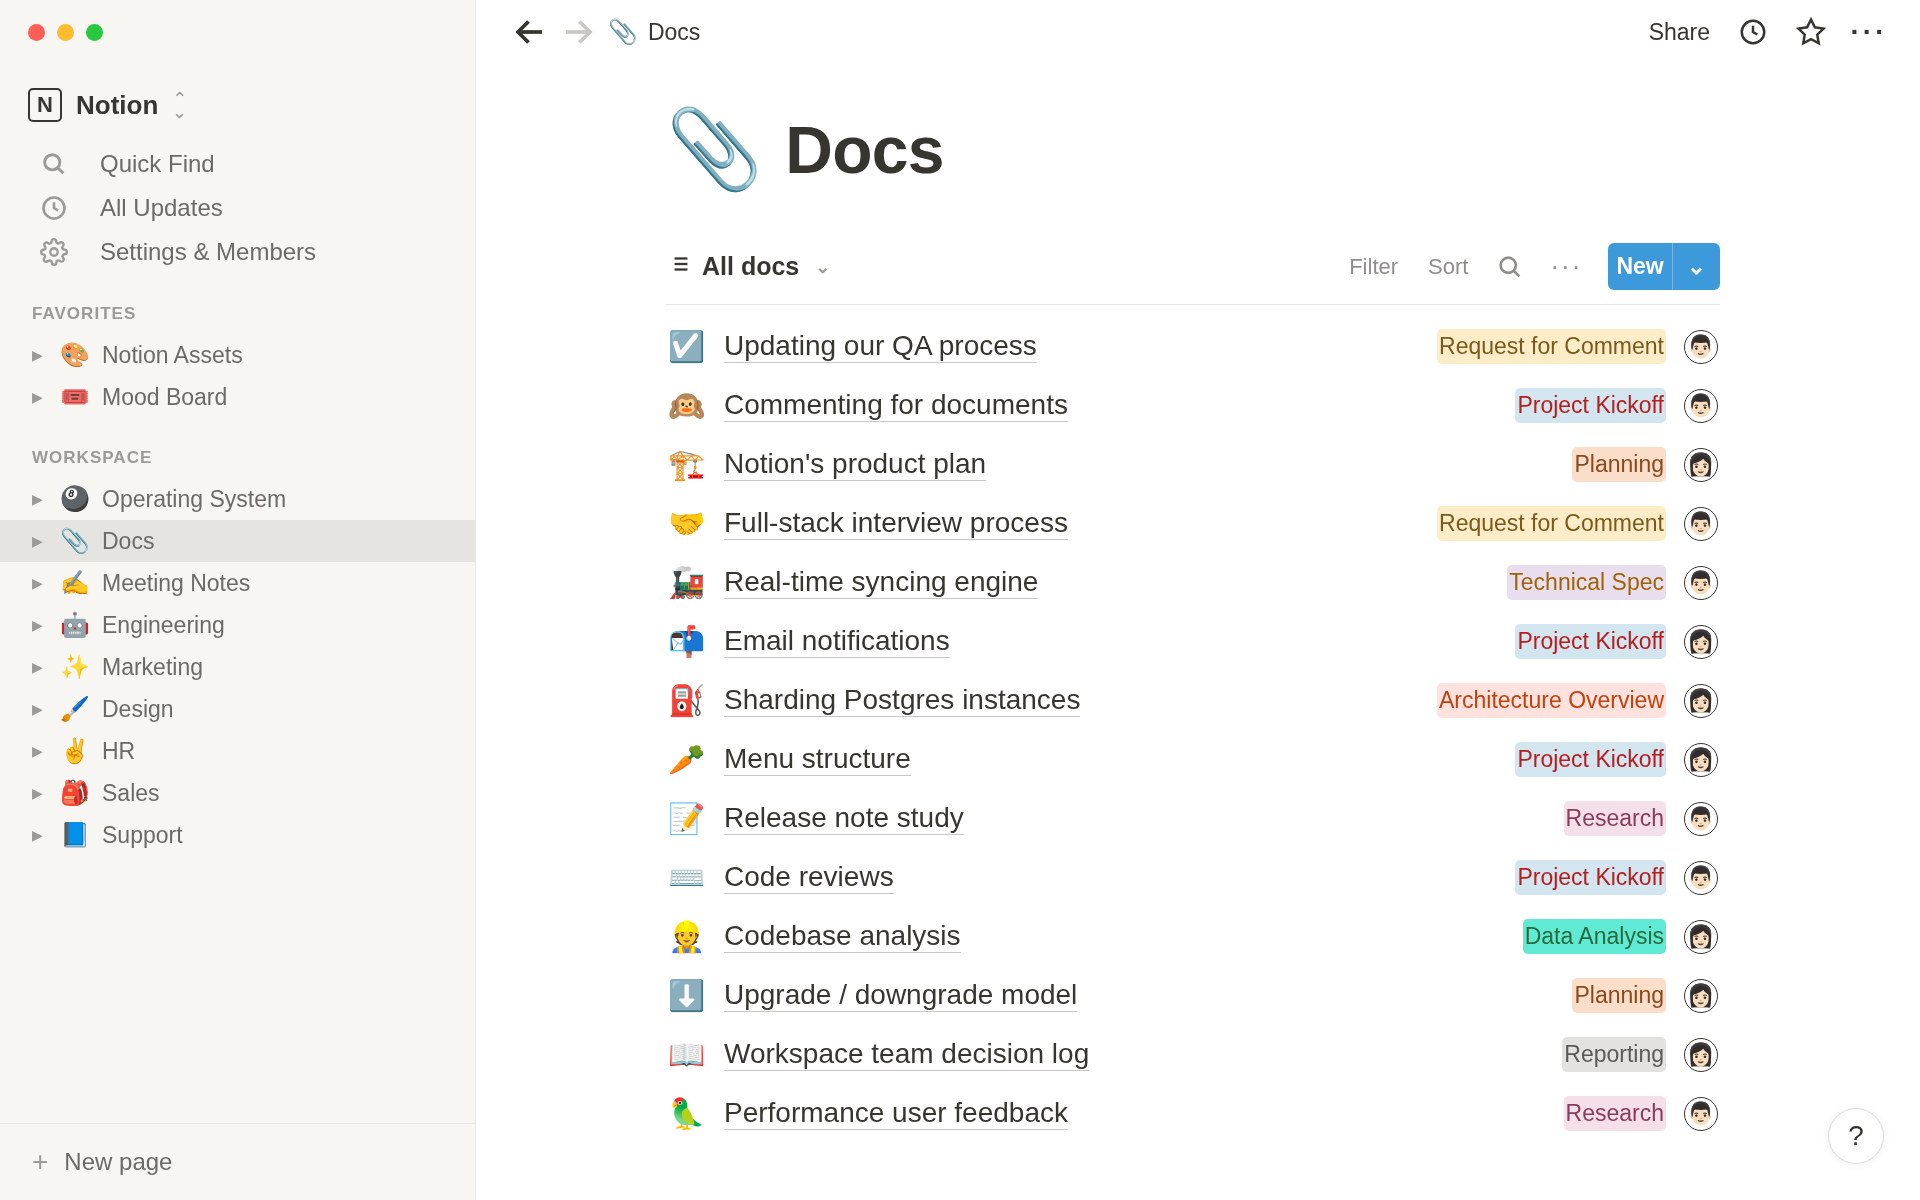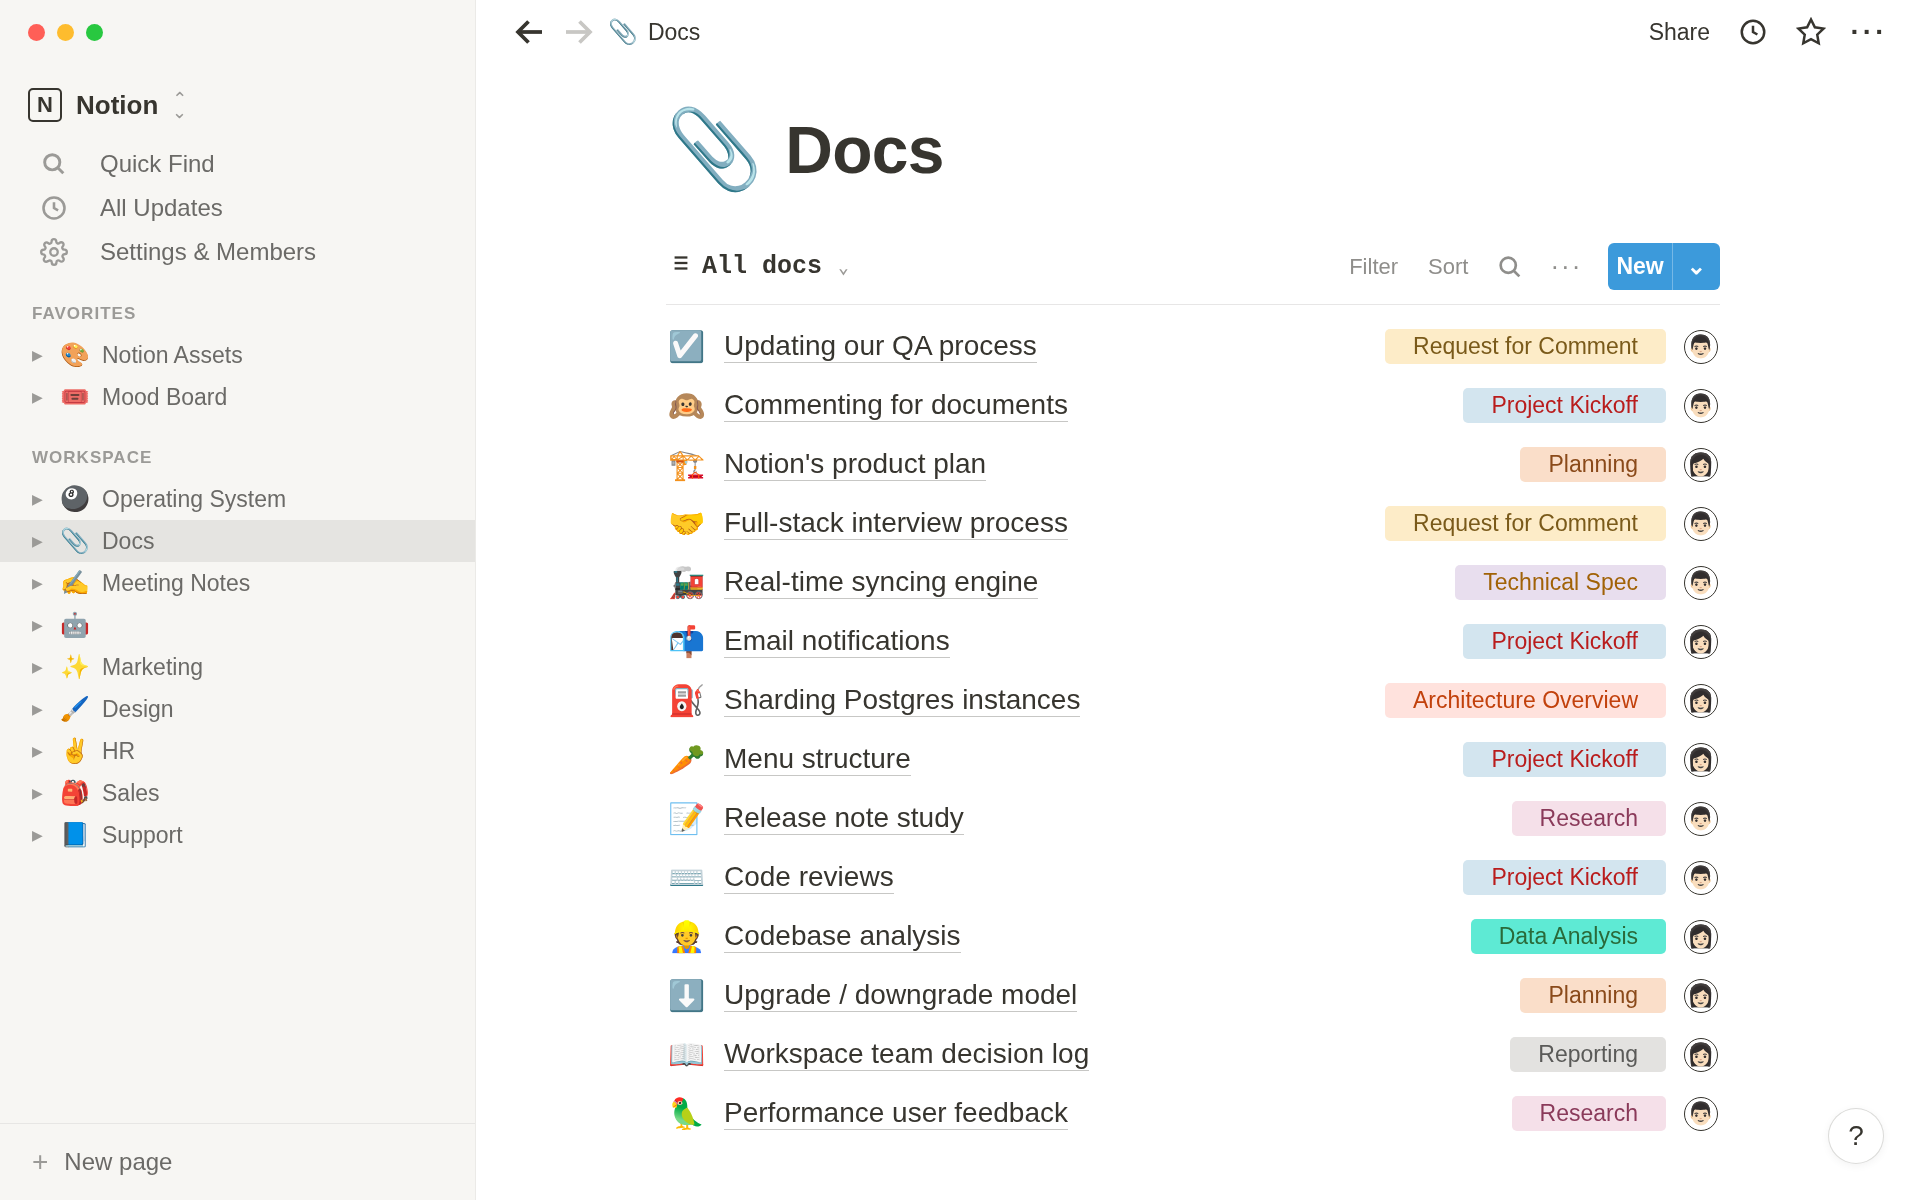--- a/index.html
+++ b/index.html
@@ -114,21 +114,21 @@
 
 .view-toolbar {
   display: flex; align-items: center;
   padding-bottom: 14px;
   border-bottom: 1px solid rgba(55,53,47,.12);
   margin-bottom: 12px;
 }
 .view-tab {
   display:flex; align-items:center; gap:10px;
   font-size: 25px; font-weight: 600;
-  cursor:pointer; padding: 6px 4px; font-family: Liberation Mono, monospace;
+  cursor:pointer; padding: 6px 4px;
 }
 .view-tab .list-icon { font-size: 22px; }
 .view-tab .chev { color:#9b9a97; font-size:18px; margin-left:6px; }
 .vt-spacer { flex:1; }
 .vt-item { font-size: 22px; color:#8f8e8b; cursor:pointer; margin-left: 30px; }
 .vt-icon { width:28px; height:28px; color:#8f8e8b; cursor:pointer; margin-left:28px; display:flex; align-items:center; justify-content:center; }
 .vt-dots { font-size:26px; letter-spacing:2px; }
 .new-btn {
   display:flex; align-items:center;
   background:#3c9adb; color:#fff; border-radius:6px;
@@ -145,21 +145,21 @@
   font-size: 28px;
 }
 .doc-emoji { font-size: 30px; width: 38px; text-align:center; }
 .doc-title {
   font-weight: 500; cursor:pointer;
   border-bottom: 1.5px solid rgba(55,53,47,.28);
 }
 .doc-spacer { flex:1; }
 .tag {
   font-size: 23px; font-weight:400;
-  padding: 4px 28px; border-radius: 5px;
+  padding: 4px 2px; border-radius: 5px;
   white-space: nowrap;
   margin-left: 35px;
 }
 .avatar {
   width: 34px; height: 34px; border-radius:50%;
   background: #fff; border:1.5px solid #37352f;
   display:flex; align-items:center; justify-content:center;
   font-size: 22px;
 }
 
@@ -262,20 +262,21 @@
             <span class="tree-label">Docs</span>
           </div>
           <div class="tree-item">
             <span class="tree-toggle">▶</span>
             <span class="tree-emoji">✍️</span>
             <span class="tree-label">Meeting Notes</span>
           </div>
           <div class="tree-item">
             <span class="tree-toggle">▶</span>
             <span class="tree-emoji">🤖</span>
+            <span class="tree-label">Engineering</span>
           </div>
           <div class="tree-item">
             <span class="tree-toggle">▶</span>
             <span class="tree-emoji">✨</span>
             <span class="tree-label">Marketing</span>
           </div>
           <div class="tree-item">
             <span class="tree-toggle">▶</span>
             <span class="tree-emoji">🖌️</span>
             <span class="tree-label">Design</span>

